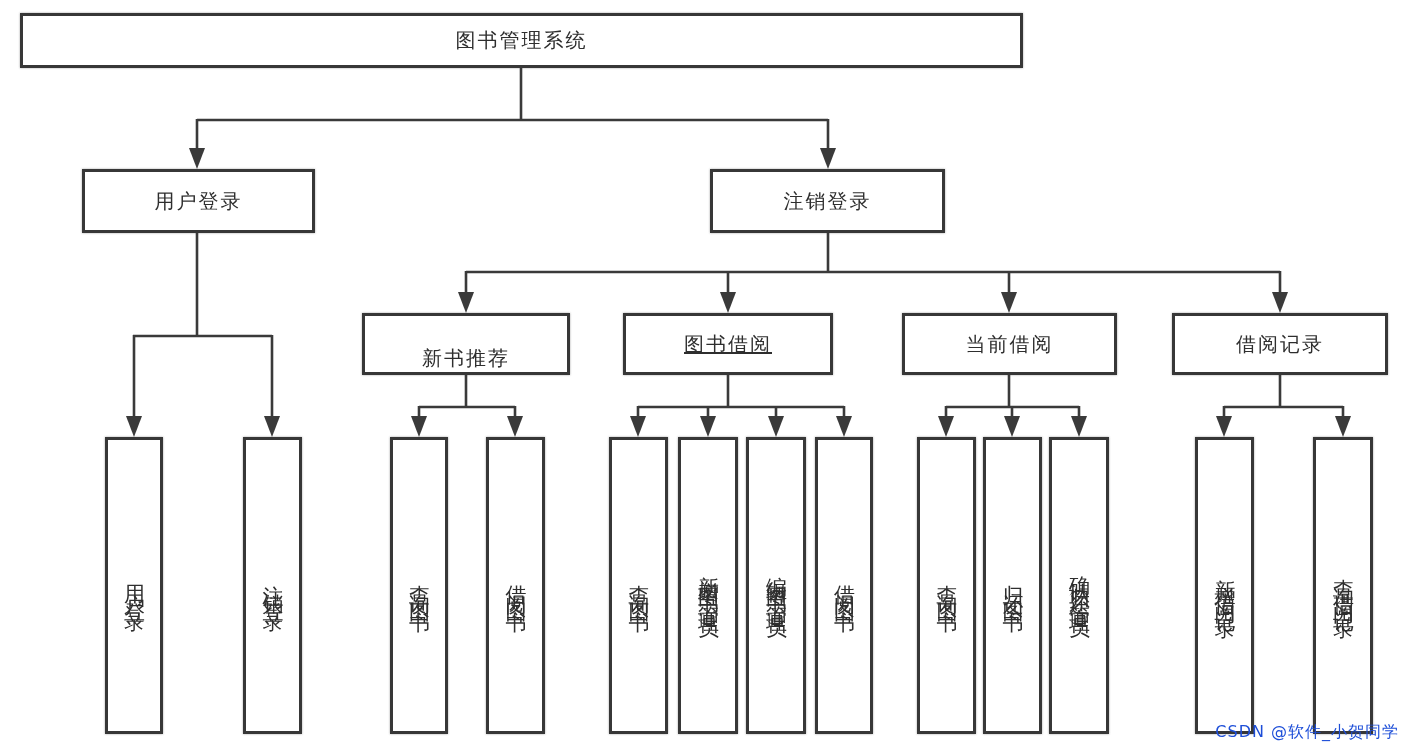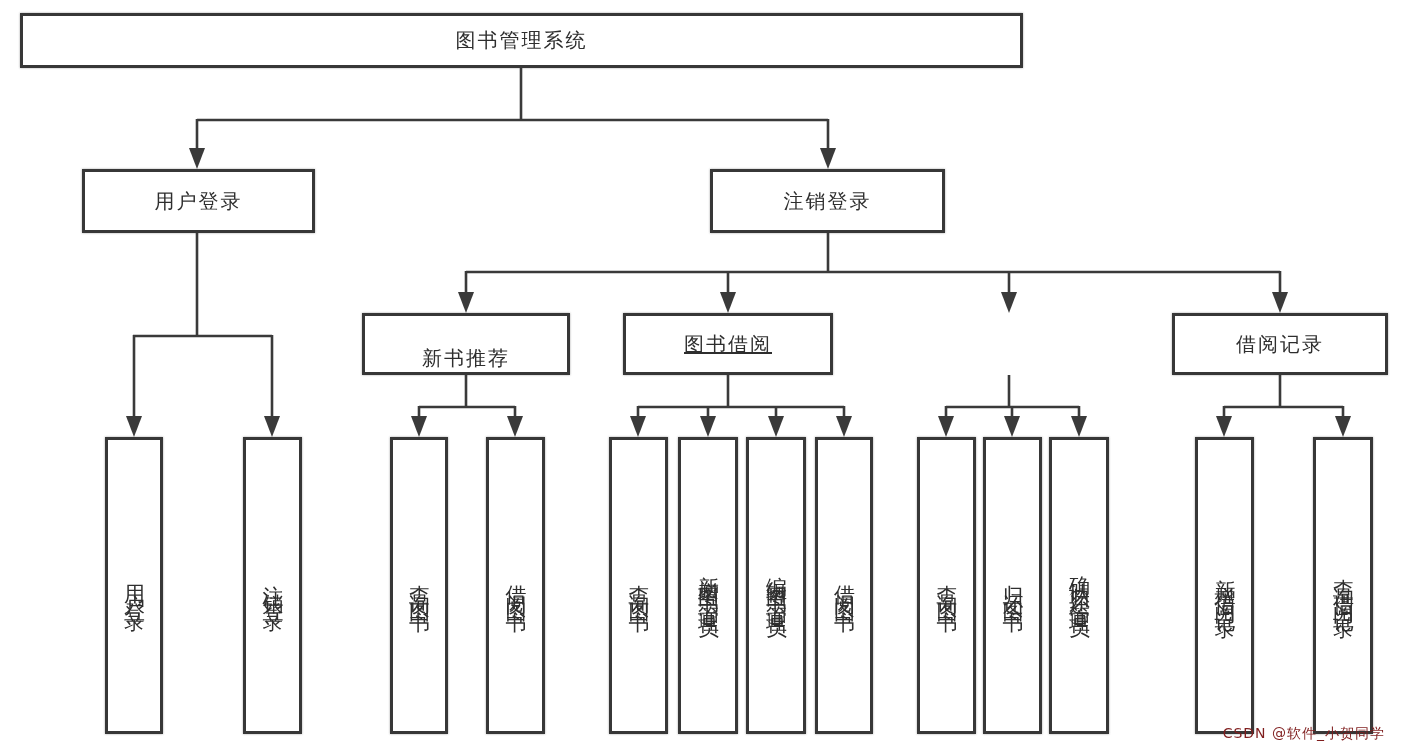--- a/index.html
+++ b/index.html
@@ -39,24 +39,24 @@
   .node .vlabel {
     writing-mode: vertical-rl;
     text-orientation: mixed;
     font-size: 21px;
     letter-spacing: 9px;
     line-height: 1;
     white-space: nowrap;
   }
   .watermark {
     position: absolute;
-    right: 20px;
+    right: 6px;
     bottom: 4px;
-    font-size: 14px;
-    color: #7f1d1d;
+    font-size: 16px;
+    color: #1d4ed8;
     letter-spacing: 1px;
     z-index: 10;
     white-space: nowrap;
   }
 </style>
 </head>
 <body>
 
 <div id="stage">
 
@@ -129,20 +129,23 @@
   <div class="node" style="left:710px; top:169px; width:235px; height:64px;">
     <span class="hlabel">注销登录</span>
   </div>
 
   <div class="node" style="left:362px; top:313px; width:208px; height:62px;align-items:flex-end;">
     <span class="hlabel">新书推荐</span>
   </div>
   <div class="node" style="left:623px; top:313px; width:210px; height:62px;text-decoration:underline;">
     <span class="hlabel">图书借阅</span>
   </div>
+  <div class="node" style="left:902px; top:313px; width:215px; height:62px;">
+    <span class="hlabel">当前借阅</span>
+  </div>
   <div class="node" style="left:1172px; top:313px; width:216px; height:62px;">
     <span class="hlabel">借阅记录</span>
   </div>
 
   <div class="node" style="left:105px; top:437px; width:58px; height:297px;">
     <span class="vlabel">用户登录</span>
   </div>
   <div class="node" style="left:243px; top:437px; width:59px; height:297px;">
     <span class="vlabel">注销登录</span>
   </div>

